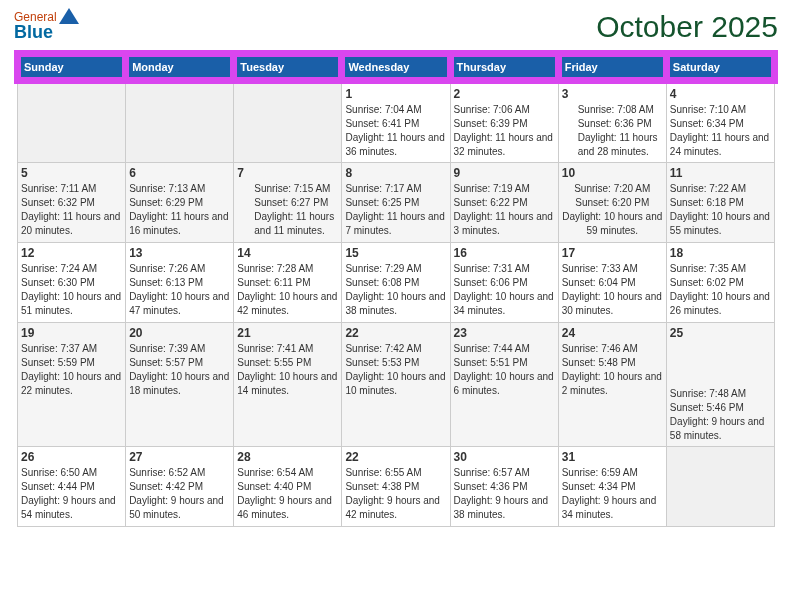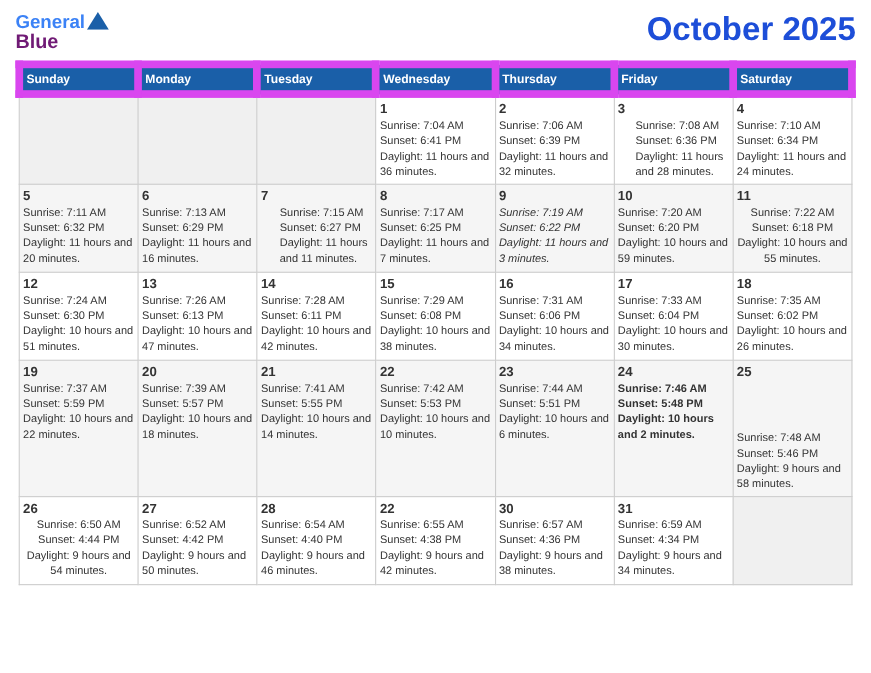--- a/index.html
+++ b/index.html
@@ -25,22 +25,22 @@
     .logo {
       display: flex;
       flex-direction: column;
       align-items: flex-start;
     }
     .title-block {
       text-align: right;
     }
     .month-title {
       font-size: 30px;
-      font-weight: bold;
-      color: #1d4ed8;
+      font-weight: normal;
+      color: #14532d;
     }
     .location {
       font-size: 14px;
       color: #555;
     }
     .calendar {
       width: 100%;
       border-collapse: collapse;
       table-layout: fixed;
     }
@@ -85,26 +85,26 @@
       background: #f0f0f0;
     }
   </style>
 </head>
 <body>
 
 <div class="page">
   <div class="header">
     <div class="logo">
       <div style="display:flex;align-items:center;">
-        <span style="font-size:17px;font-weight:bold;color:#3b82f6;">General</span>
+        <span style="font-size:12px;font-weight:normal;color:#c2410c;">General</span>
         <svg width="20" height="16" viewBox="0 0 20 16" style="margin-left:2px;margin-top:-2px;">
           <polygon points="0,16 10,0 20,16" fill="#1a5fa8"></polygon>
         </svg>
       </div>
-      <span style="font-size:18px;font-weight:bold;color:#701a75;margin-top:-2px;">Blue</span>
+      <span style="font-size:18px;font-weight:bold;color:#0369a1;margin-top:-2px;">Blue</span>
     </div>
     <div class="title-block">
       <div class="month-title">October 2025</div>
     </div>
   </div>
 
   <table class="calendar">
     <thead>
       <tr>
         <th>Sunday</th>
@@ -166,33 +166,33 @@
 Daylight: 11 hours and 11 minutes.</div>
           </td>
           <td>
             <span class="day-number">8</span>
             <div class="day-info" style="white-space: pre-line;">Sunrise: 7:17 AM
 Sunset: 6:25 PM
 Daylight: 11 hours and 7 minutes.</div>
           </td>
           <td>
             <span class="day-number">9</span>
-            <div class="day-info" style="white-space: pre-line; font-style: italic;">Sunrise: 7:19 AM
+            <div class="day-info" style="white-space: pre-line;">Sunrise: 7:19 AM
 Sunset: 6:22 PM
 Daylight: 11 hours and 3 minutes.</div>
           </td>
           <td>
             <span class="day-number">10</span>
-            <div class="day-info" style="white-space: pre-line;">Sunrise: 7:20 AM
+            <div class="day-info" style="white-space: pre-line; text-align: center;">Sunrise: 7:20 AM
 Sunset: 6:20 PM
 Daylight: 10 hours and 59 minutes.</div>
           </td>
           <td>
             <span class="day-number">11</span>
-            <div class="day-info" style="white-space: pre-line; text-align: center;">Sunrise: 7:22 AM
+            <div class="day-info" style="white-space: pre-line;">Sunrise: 7:22 AM
 Sunset: 6:18 PM
 Daylight: 10 hours and 55 minutes.</div>
           </td>
         </tr>
         <tr class="row-white">
           <td>
             <span class="day-number">12</span>
             <div class="day-info" style="white-space: pre-line;">Sunrise: 7:24 AM
 Sunset: 6:30 PM
 Daylight: 10 hours and 51 minutes.</div>
@@ -260,35 +260,35 @@
 Daylight: 10 hours and 10 minutes.</div>
           </td>
           <td>
             <span class="day-number">23</span>
             <div class="day-info" style="white-space: pre-line;">Sunrise: 7:44 AM
 Sunset: 5:51 PM
 Daylight: 10 hours and 6 minutes.</div>
           </td>
           <td>
             <span class="day-number">24</span>
-            <div class="day-info" style="white-space: pre-line; font-weight: bold;">Sunrise: 7:46 AM
+            <div class="day-info" style="white-space: pre-line;">Sunrise: 7:46 AM
 Sunset: 5:48 PM
 Daylight: 10 hours and 2 minutes.</div>
           </td>
           <td>
             <span class="day-number">25</span>
             <div class="day-info" style="white-space: pre-line; margin-top: 47px;">Sunrise: 7:48 AM
 Sunset: 5:46 PM
 Daylight: 9 hours and 58 minutes.</div>
           </td>
         </tr>
         <tr class="row-white">
           <td>
             <span class="day-number">26</span>
-            <div class="day-info" style="white-space: pre-line; text-align: center;">Sunrise: 6:50 AM
+            <div class="day-info" style="white-space: pre-line;">Sunrise: 6:50 AM
 Sunset: 4:44 PM
 Daylight: 9 hours and 54 minutes.</div>
           </td>
           <td>
             <span class="day-number">27</span>
             <div class="day-info" style="white-space: pre-line;">Sunrise: 6:52 AM
 Sunset: 4:42 PM
 Daylight: 9 hours and 50 minutes.</div>
           </td>
           <td>

